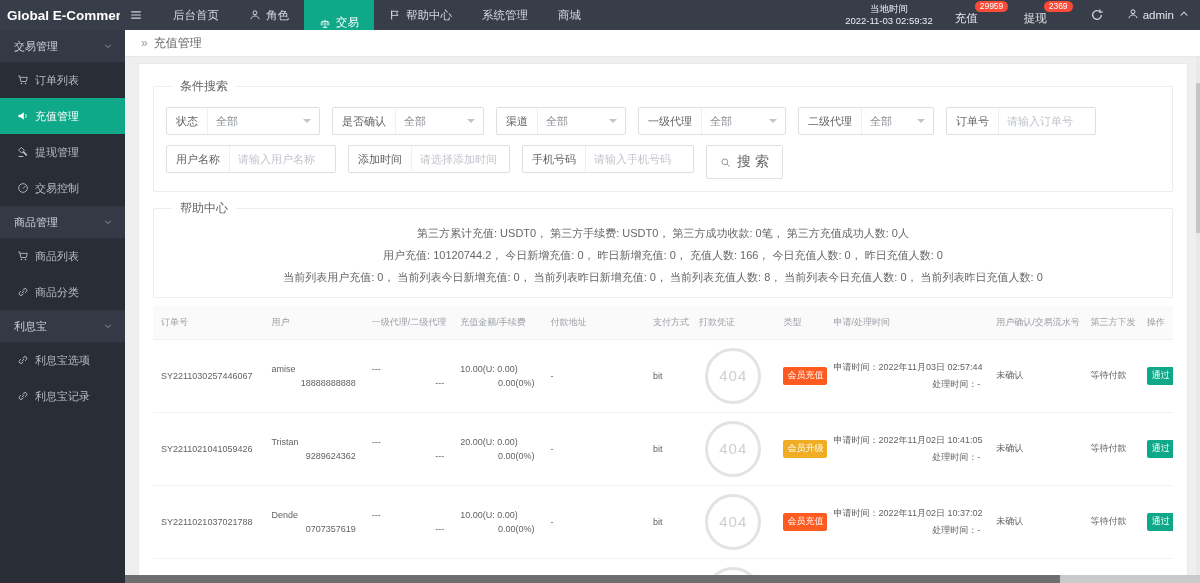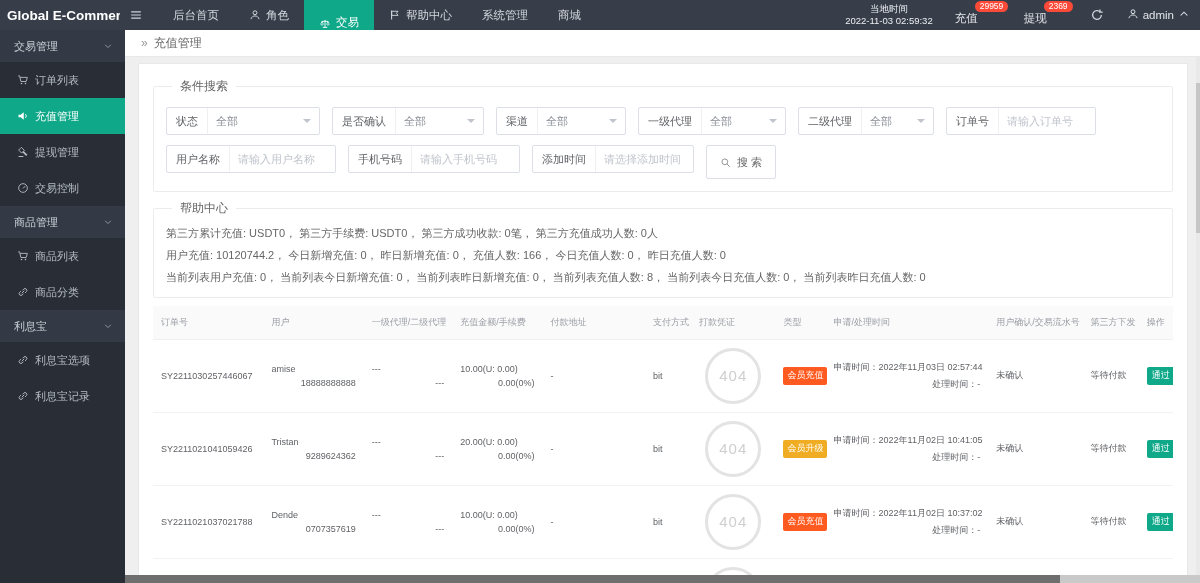--- a/index.html
+++ b/index.html
@@ -56,25 +56,25 @@
   fieldset.fs legend{font-size:12px; color:#666; padding:0 8px; margin-left:6px;}
   .form-row{display:flex; gap:12px; margin-top:10px;}
   .fgroup{display:flex; align-items:center; height:28px; border:1px solid #dcdfe6; border-radius:2px; background:#fff; flex:none;}
   .flabel{padding:0 9px; font-size:11px; color:#606266; white-space:nowrap; border-right:1px solid #f0f0f0; align-self:stretch; display:flex; align-items:center;}
   .fselect{flex:1; position:relative; display:flex; align-items:center; padding:0 20px 0 8px; font-size:11px; color:#8a8f96; cursor:pointer; height:100%;}
   .caret{position:absolute; right:8px; top:50%; margin-top:-2px; width:0; height:0;
          border:4px solid transparent; border-top-color:#c0c4cc;}
   .finput{flex:1; min-width:0; border:none; outline:none; font-size:11px; color:#606266; padding:0 8px; height:100%; background:transparent;}
   .finput::placeholder{color:#c0c4cc;}
   .search-btn{display:flex; align-items:center; gap:6px; height:28px; padding:16px 13px; background:#fff;
-              border:1px solid #dcdfe6; border-radius:2px; font-size:11px; color:#666; cursor:pointer;
+              border:1px solid #dcdfe6; border-radius:2px; font-size:14px; color:#666; cursor:pointer;
               font-family:inherit;}
   .search-btn svg{width:11px; height:11px; color:#888;}
 
-  .stat-line{margin-top:7px; font-size:11px; color:#666; white-space:nowrap; overflow:hidden;}
+  .stat-line{margin-top:7px; font-size:11px; color:#666; white-space:nowrap; overflow:hidden;text-align:center;}
 
   
   .table-wrap{margin-top:8px; overflow:hidden; position:relative;}
   table{border-collapse:collapse; table-layout:fixed; width:1024px; font-size:9px;}
   thead th{background:#fafafa; height:33px; padding:0 8px; font-weight:normal; font-size:9px; color:#9a9ea5;
            text-align:left; white-space:nowrap; border-bottom:1px solid #f0f0f0;}
   tbody td{height:73px; padding:0 8px; color:#606266; border-bottom:1px solid #f2f2f2;
            vertical-align:middle; white-space:nowrap;}
   .l2{margin-top:4px;text-align:right;}
   .circle404{width:56px; height:56px; border:3px solid #e3e3e3; border-radius:50%; margin:0 auto;
@@ -308,27 +308,27 @@
                 <div class="fgroup" style="width: 150px;">
                   <span class="flabel">订单号</span>
                   <input class="finput" placeholder="请输入订单号" style="">
                 </div>
               </div>
             <div class="form-row" id="srow2">
                 <div class="fgroup" style="width: 170px;">
                   <span class="flabel">用户名称</span>
                   <input class="finput" placeholder="请输入用户名称" style="">
                 </div>
+                <div class="fgroup" style="width: 162px;">
+                  <span class="flabel">添加时间</span>
+                  <input class="finput" placeholder="请选择添加时间" style="">
+                </div>
                 <div class="fgroup" style="width: 172px;">
                   <span class="flabel">手机号码</span>
                   <input class="finput" placeholder="请输入手机号码" style="">
-                </div>
-                <div class="fgroup" style="width: 162px;">
-                  <span class="flabel">添加时间</span>
-                  <input class="finput" placeholder="请选择添加时间" style="">
                 </div>
                 <button class="search-btn">
                   <span class="btn-icon" style="display: inline-flex; align-items: center;">
                     <svg viewBox="0 0 16 16">
                       <circle cx="7" cy="7" r="4.2" fill="none" stroke="currentColor" stroke-width="1.3"></circle>
                       <path d="M10.3 10.3L14 14" stroke="currentColor" stroke-width="1.3"></path>
                     </svg>
                   </span>
                   <span>搜 索</span>
                 </button>

